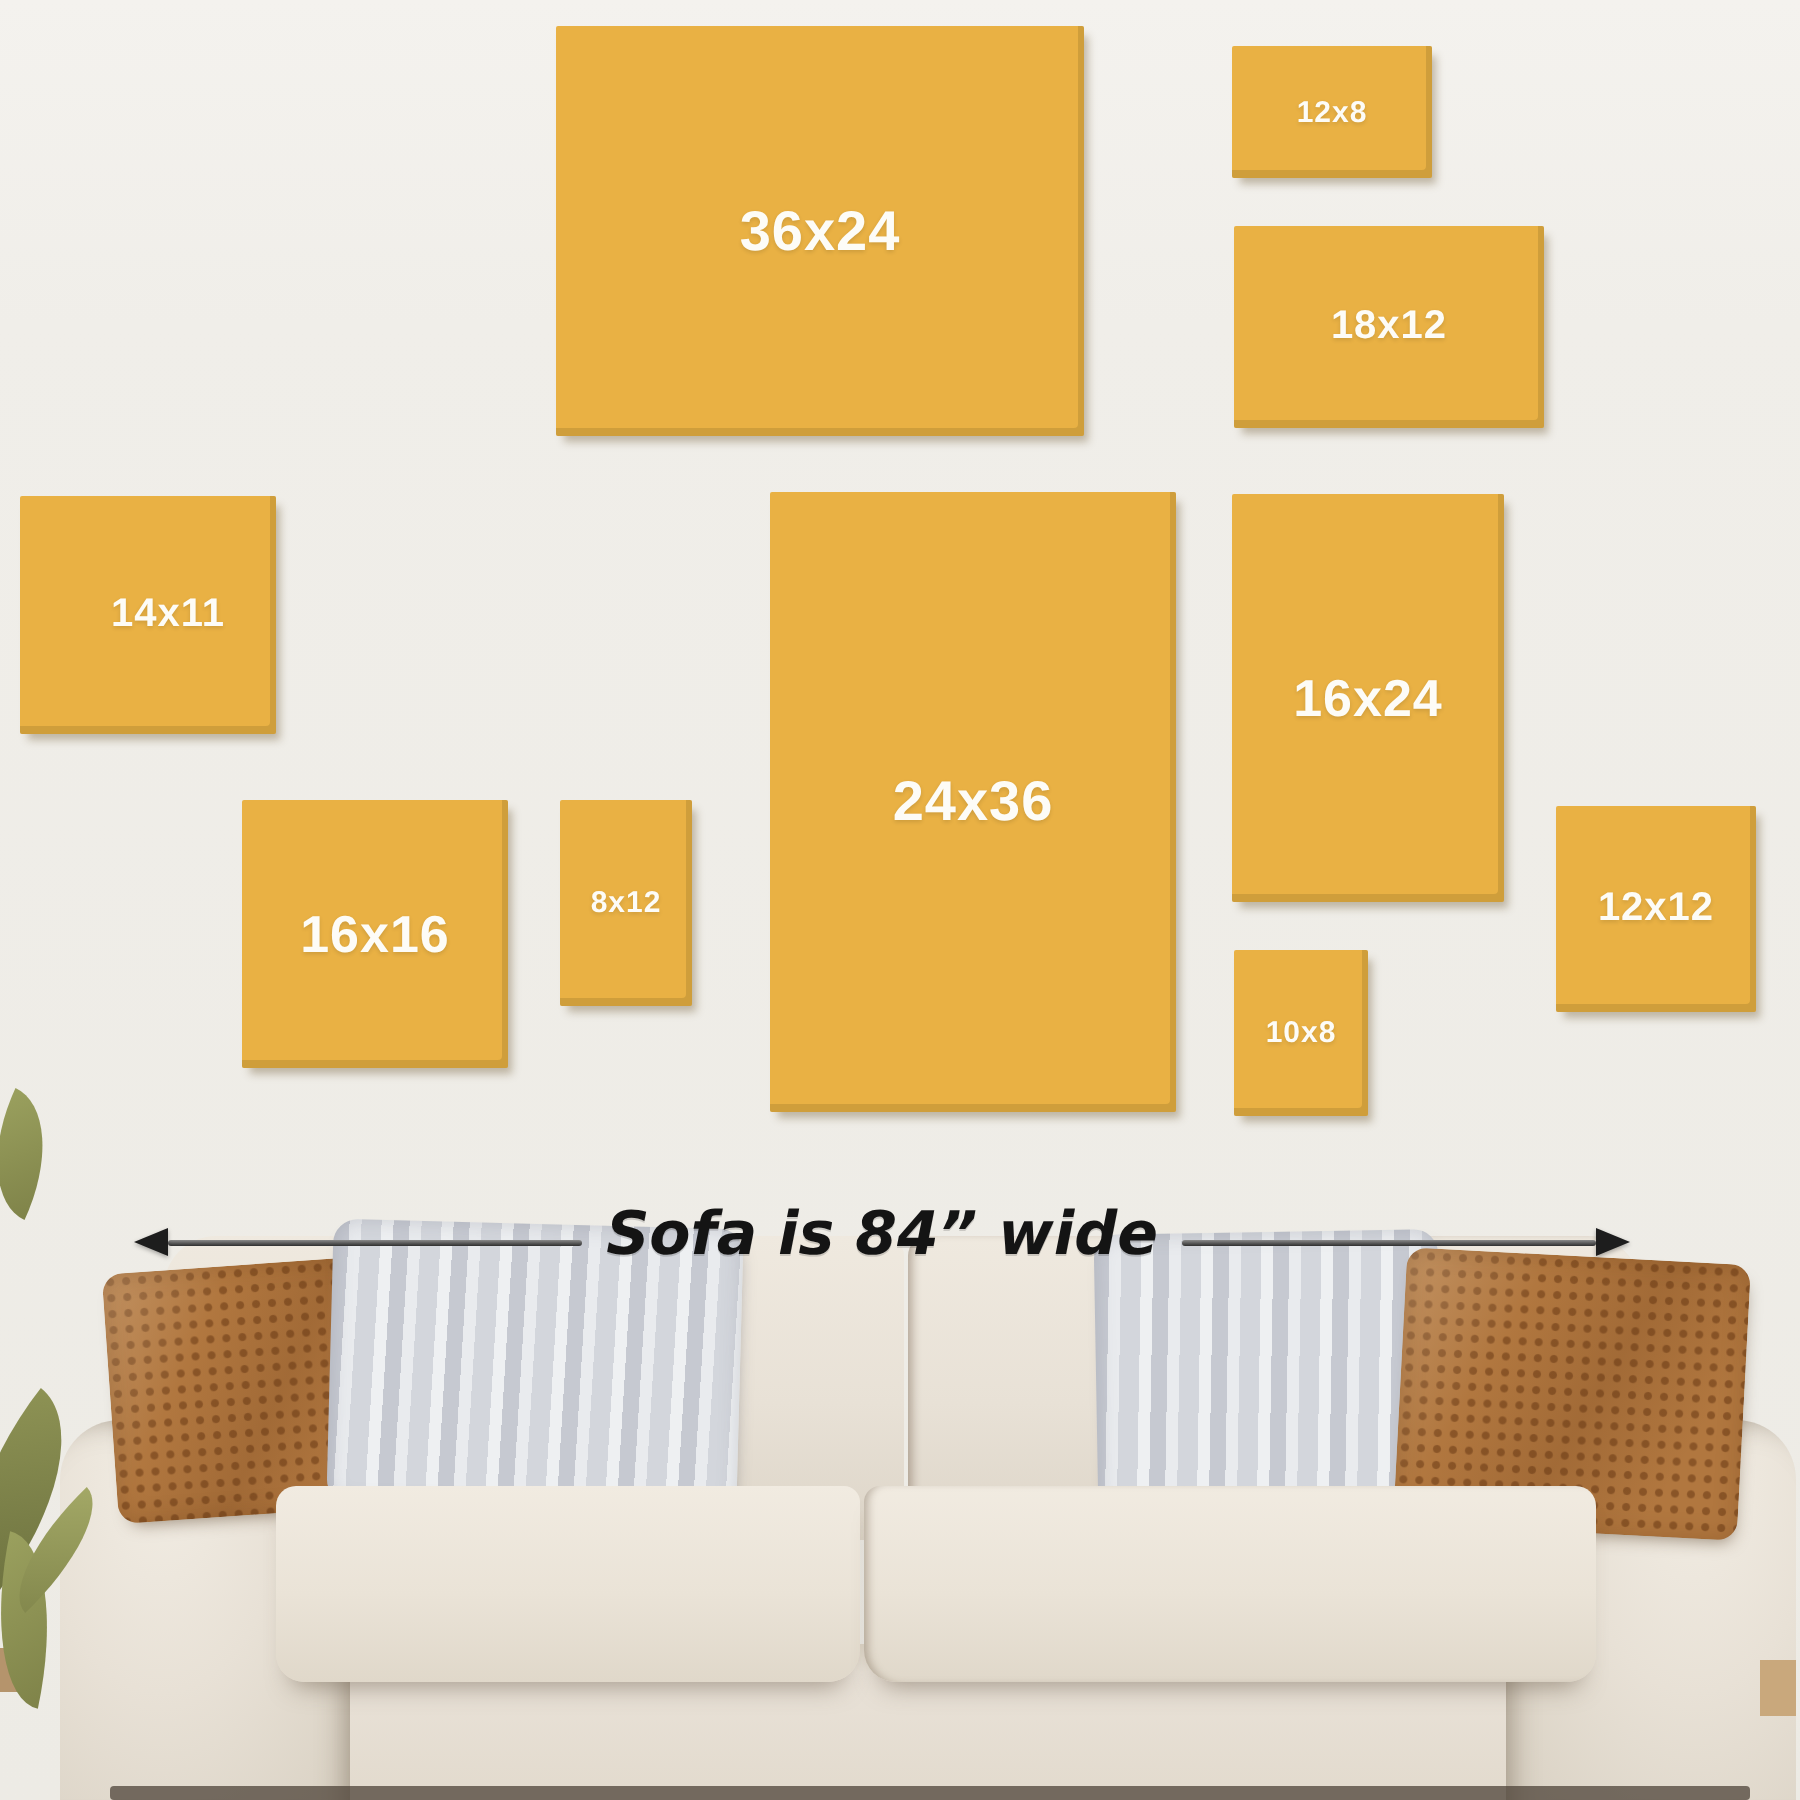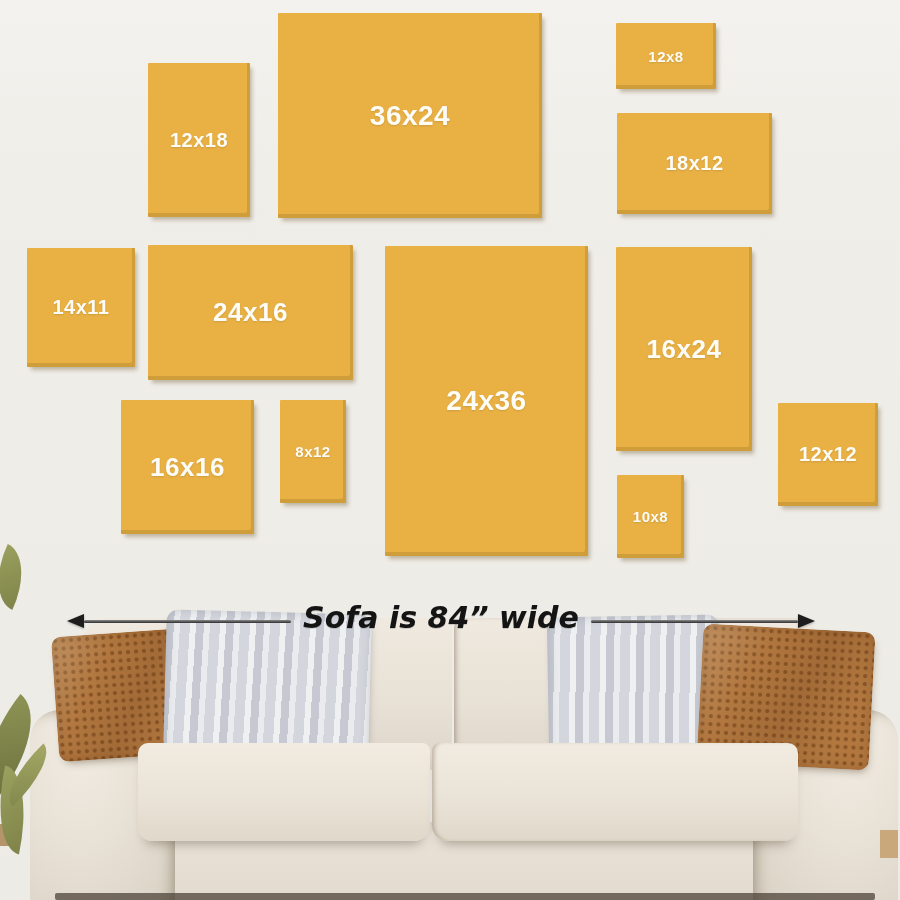--- a/index.html
+++ b/index.html
@@ -105,34 +105,28 @@
 </style>
 </head>
 <body>
 
 <div class="scene">
 
   <div class="grid">
       <div class="panel fs-xl" style="left: 278px; top: 13px; width: 264px; height: 205px;">
       <span class="panel-label">36x24</span>
     </div>
-      <div class="panel fs-md" style="left: 148px; top: 63px; width: 102px; height: 154px;">
-      <span class="panel-label">12x18</span>
-    </div>
       <div class="panel fs-sm" style="left: 616px; top: 23px; width: 100px; height: 66px;">
       <span class="panel-label">12x8</span>
     </div>
       <div class="panel fs-md" style="left: 617px; top: 113px; width: 155px; height: 101px;">
       <span class="panel-label">18x12</span>
     </div>
-      <div class="panel fs-md" style="left: 27px; top: 248px; width: 108px; height: 119px;">
+      <div class="panel fs-md" style="left: 10px; top: 248px; width: 108px; height: 119px; padding-left: 20px;">
       <span class="panel-label">14x11</span>
-    </div>
-      <div class="panel fs-lg" style="left: 148px; top: 245px; width: 205px; height: 135px;">
-      <span class="panel-label">24x16</span>
     </div>
       <div class="panel fs-xl" style="left: 385px; top: 246px; width: 203px; height: 310px; text-align: right;">
       <span class="panel-label">24x36</span>
     </div>
       <div class="panel fs-lg" style="left: 616px; top: 247px; width: 136px; height: 204px;">
       <span class="panel-label">16x24</span>
     </div>
       <div class="panel fs-lg" style="left: 121px; top: 400px; width: 133px; height: 134px;">
       <span class="panel-label">16x16</span>
     </div>

